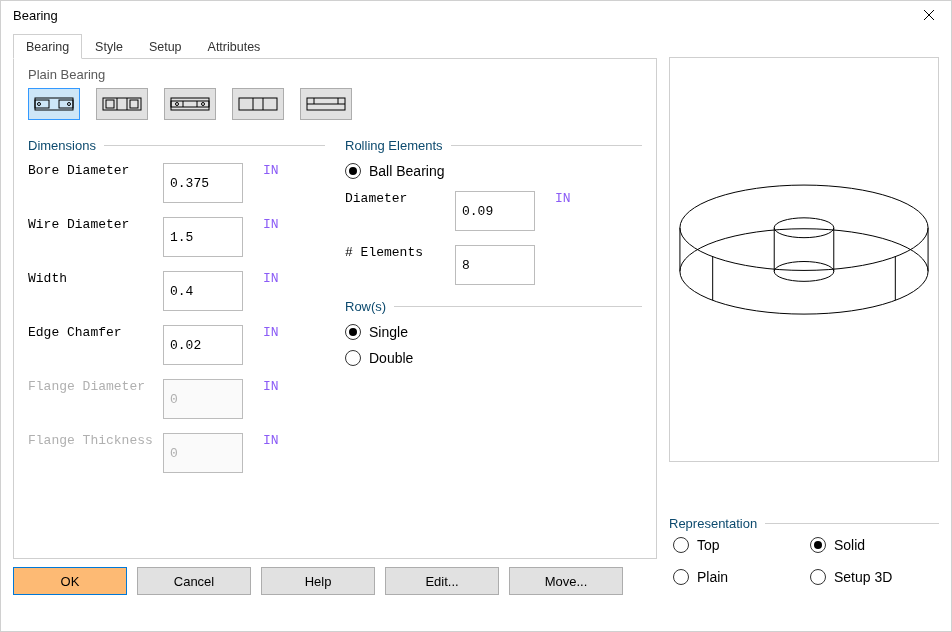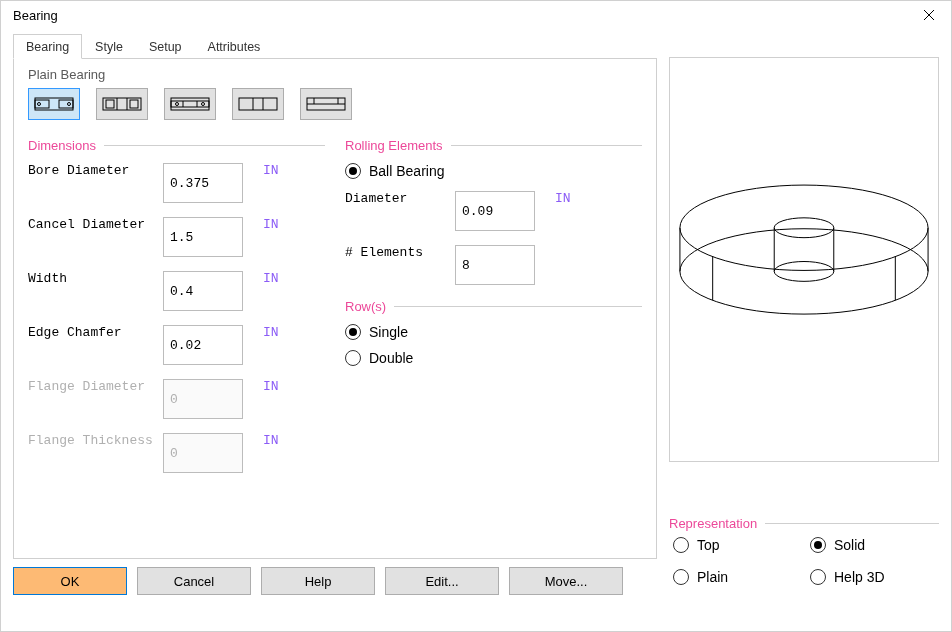--- a/index.html
+++ b/index.html
@@ -96,21 +96,21 @@
     gap:20px;
   }
   .col{
     flex:1;
     min-width:280px;
   }
 
   .section-head{
     display:flex;align-items:center;
     gap:8px;
-    color:#ec4899;
+    color:#0c4a6e;
     font-size:13px;
     margin:4px 0 10px 0;
   }
   .section-head .line{
     flex:1;height:1px;background:#cfcfcf;
   }
 
   .field-row{
     display:flex;align-items:flex-start;
     margin-bottom:14px;
@@ -281,21 +281,21 @@
             <span>Dimensions</span>
             <span class="line"></span>
           </div>
 
           <div class="field-row">
             <span class="field-label">Bore Diameter</span>
             <input class="field-input" value="0.375" style="">
             <span class="unit">IN</span>
           </div>
           <div class="field-row">
-            <span class="field-label">Cancel Diameter</span>
+            <span class="field-label">Wire Diameter</span>
             <input class="field-input" value="1.5" style="">
             <span class="unit">IN</span>
           </div>
           <div class="field-row">
             <span class="field-label">Width</span>
             <input class="field-input" value="0.4" style="">
             <span class="unit">IN</span>
           </div>
           <div class="field-row">
             <span class="field-label">Edge Chamfer</span>
@@ -399,18 +399,18 @@
         <div class="radio-row">
           <span class="radio checked"></span>
           <span class="radio-label">Solid</span>
         </div>
         <div class="radio-row">
           <span class="radio"></span>
           <span class="radio-label">Plain</span>
         </div>
         <div class="radio-row">
           <span class="radio"></span>
-          <span class="radio-label">Help 3D</span>
+          <span class="radio-label">Setup 3D</span>
         </div>
       </div>
     </div>
   </div>
 </div>
 
 </body></html>

